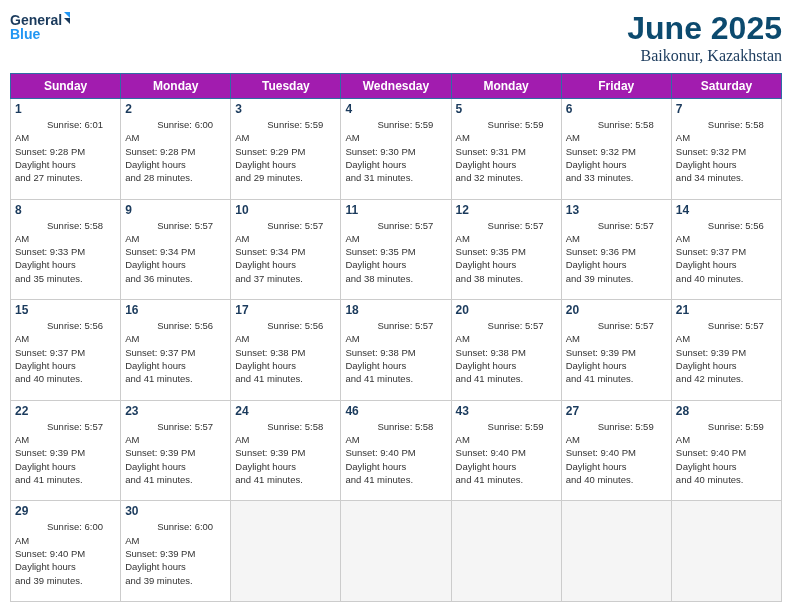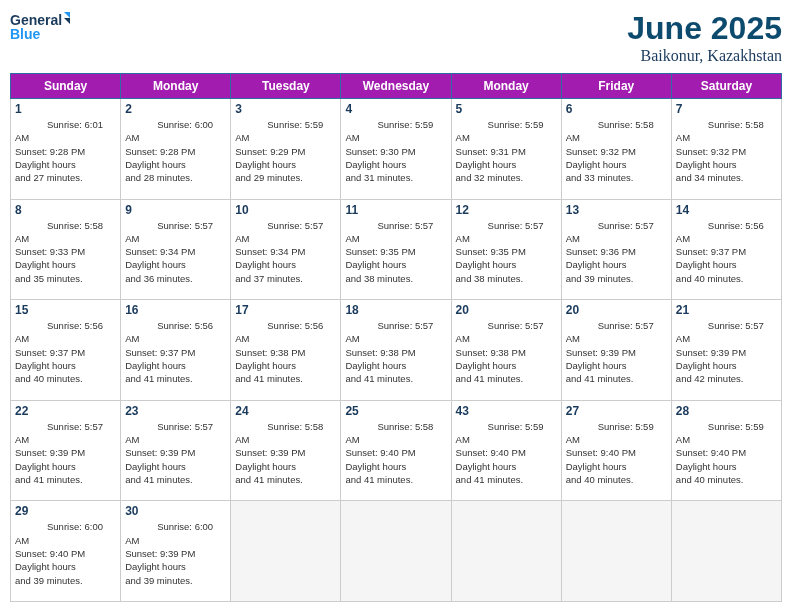--- a/index.html
+++ b/index.html
@@ -217,21 +217,21 @@
     </td>
         <td id="d23">
       <span class="day-num">23</span>
       <span class="day-info">Sunrise: 5:57 AM<br>Sunset: 9:39 PM<br>Daylight hours<br>and 41 minutes.</span>
     </td>
         <td id="d24">
       <span class="day-num">24</span>
       <span class="day-info">Sunrise: 5:58 AM<br>Sunset: 9:39 PM<br>Daylight hours<br>and 41 minutes.</span>
     </td>
         <td id="d25">
-      <span class="day-num">25</span>
+      <span class="day-num">46</span>
       <span class="day-info">Sunrise: 5:58 AM<br>Sunset: 9:40 PM<br>Daylight hours<br>and 41 minutes.</span>
     </td>
         <td id="d26">
       <span class="day-num">43</span>
       <span class="day-info">Sunrise: 5:59 AM<br>Sunset: 9:40 PM<br>Daylight hours<br>and 41 minutes.</span>
     </td>
         <td id="d27">
       <span class="day-num">27</span>
       <span class="day-info">Sunrise: 5:59 AM<br>Sunset: 9:40 PM<br>Daylight hours<br>and 40 minutes.</span>
     </td>

